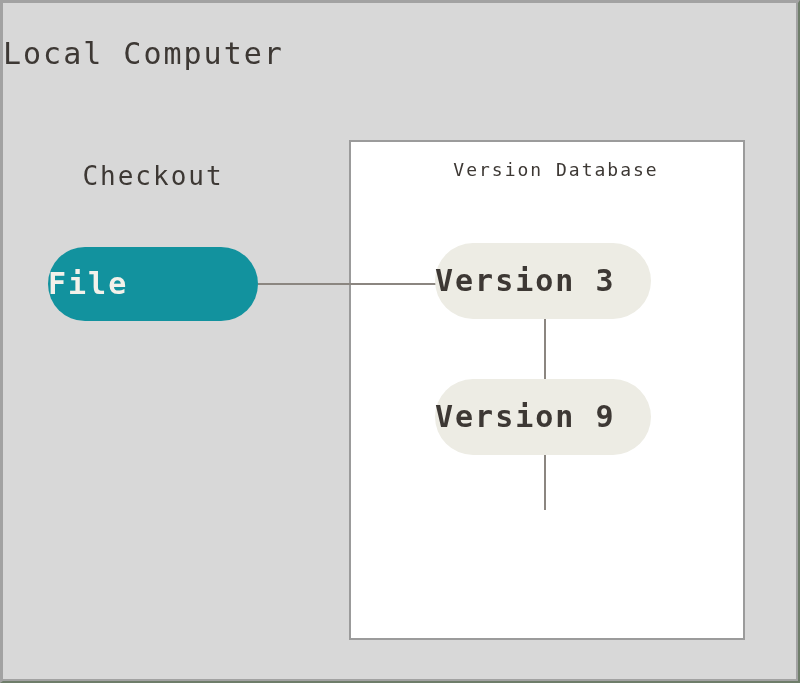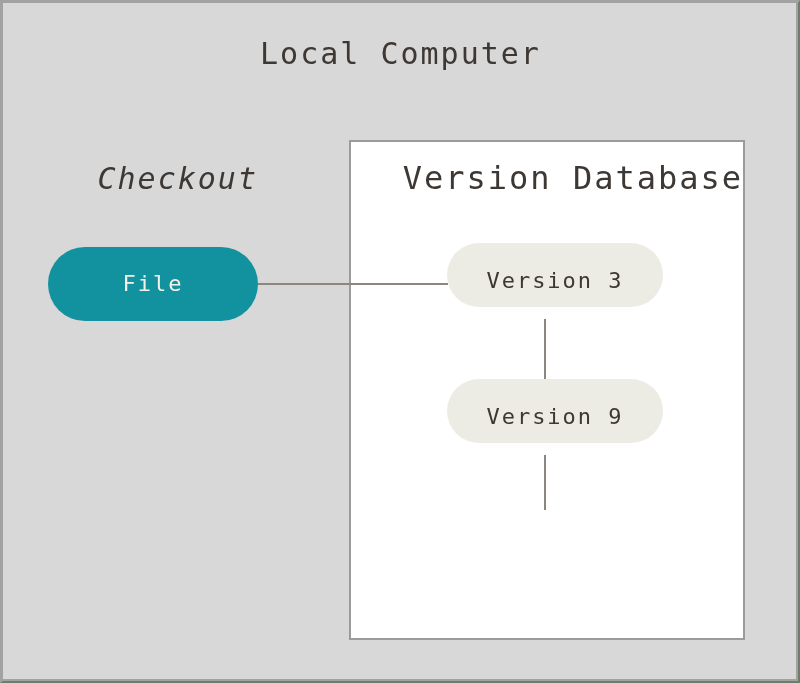--- a/index.html
+++ b/index.html
@@ -31,87 +31,87 @@
     font-family: "DejaVu Sans Mono", "Liberation Mono", monospace;
     color: var(--text-dark);
     overflow: hidden;
   }
 
   .title {
     position: absolute;
     top: 33px;
     left: 0;
     width: 100%;
-    text-align: center;
     font-size: 30px;
     letter-spacing: 2px;
     white-space: pre;
   }
 
   .checkout-label {
     position: absolute;
     top: 158px;
     left: 45px;
     width: 210px;
-    text-align: right;
-    font-size: 30px;
+    text-align: center;
+    font-size: 26px;
     letter-spacing: 2px;
-    font-style: italic;
   }
 
   .db-box {
     position: absolute;
     left: 346px;
     top: 137px;
     width: 396px;
     height: 500px;
     box-sizing: border-box;
     background: var(--box-background);
     border: 2px solid var(--box-border);
   }
 
   .db-title {
     position: absolute;
     top: 17px;
     left: 0;
     width: 100%;
-    text-align: right;
-    font-size: 32px;
+    text-align: center;
+    font-size: 18px;
     letter-spacing: 2px;
+    padding-left: 9px;
   }
 
   .connector { position: absolute; background: var(--line); }
   .h-connector { left: 255px; top: 280px; width: 190px; height: 2px; }
   .v-connector { width: 2px; left: 541px; }
   .v-connector.c1 { top: 316px; height: 62px; }
   .v-connector.c2 { top: 452px; height: 55px; }
 
   .pill {
     position: absolute;
     box-sizing: border-box;
-    text-align: center;
-    font-size: 22px;
+    text-align: left;
+    font-size: 30px;
     letter-spacing: 2px;
+    font-weight: bold;
   }
 
   .file-pill {
     left: 45px;
     top: 244px;
     width: 210px;
     height: 74px;
     line-height: 74px;
     border-radius: 37px;
     background: var(--teal-pill);
     color: var(--pill-text-light);
   }
 
   .version-pill {
-    left: 444px;
+    left: 432px;
     width: 216px;
-    height: 64px;
+    height: 76px;
     line-height: 76px;
     border-radius: 38px;
     background: var(--pill-background);
     color: var(--text-dark);
   }
   .version-pill.vp1 { top: 240px; }
   .version-pill.vp2 { top: 376px; }
   .version-pill.vp3 { top: 505px; }
 </style>
 </head>

